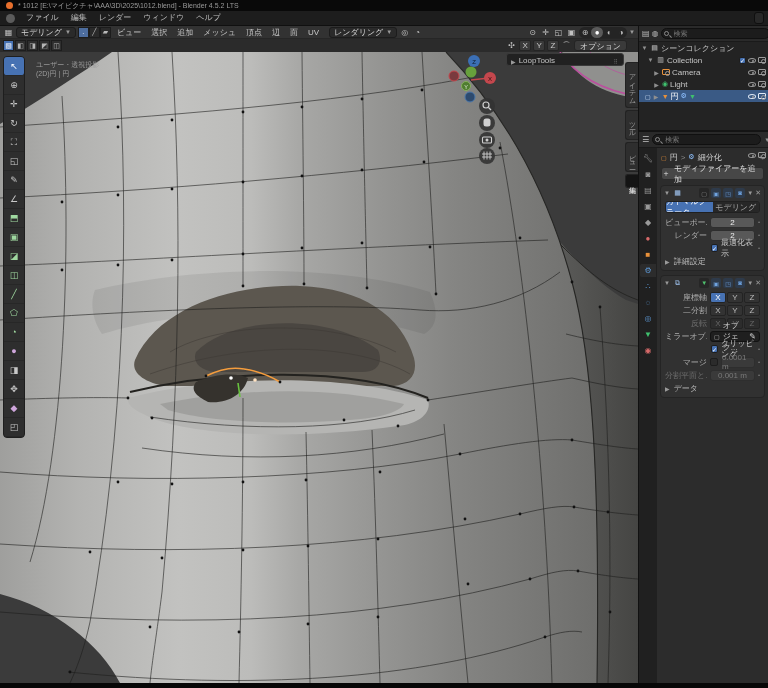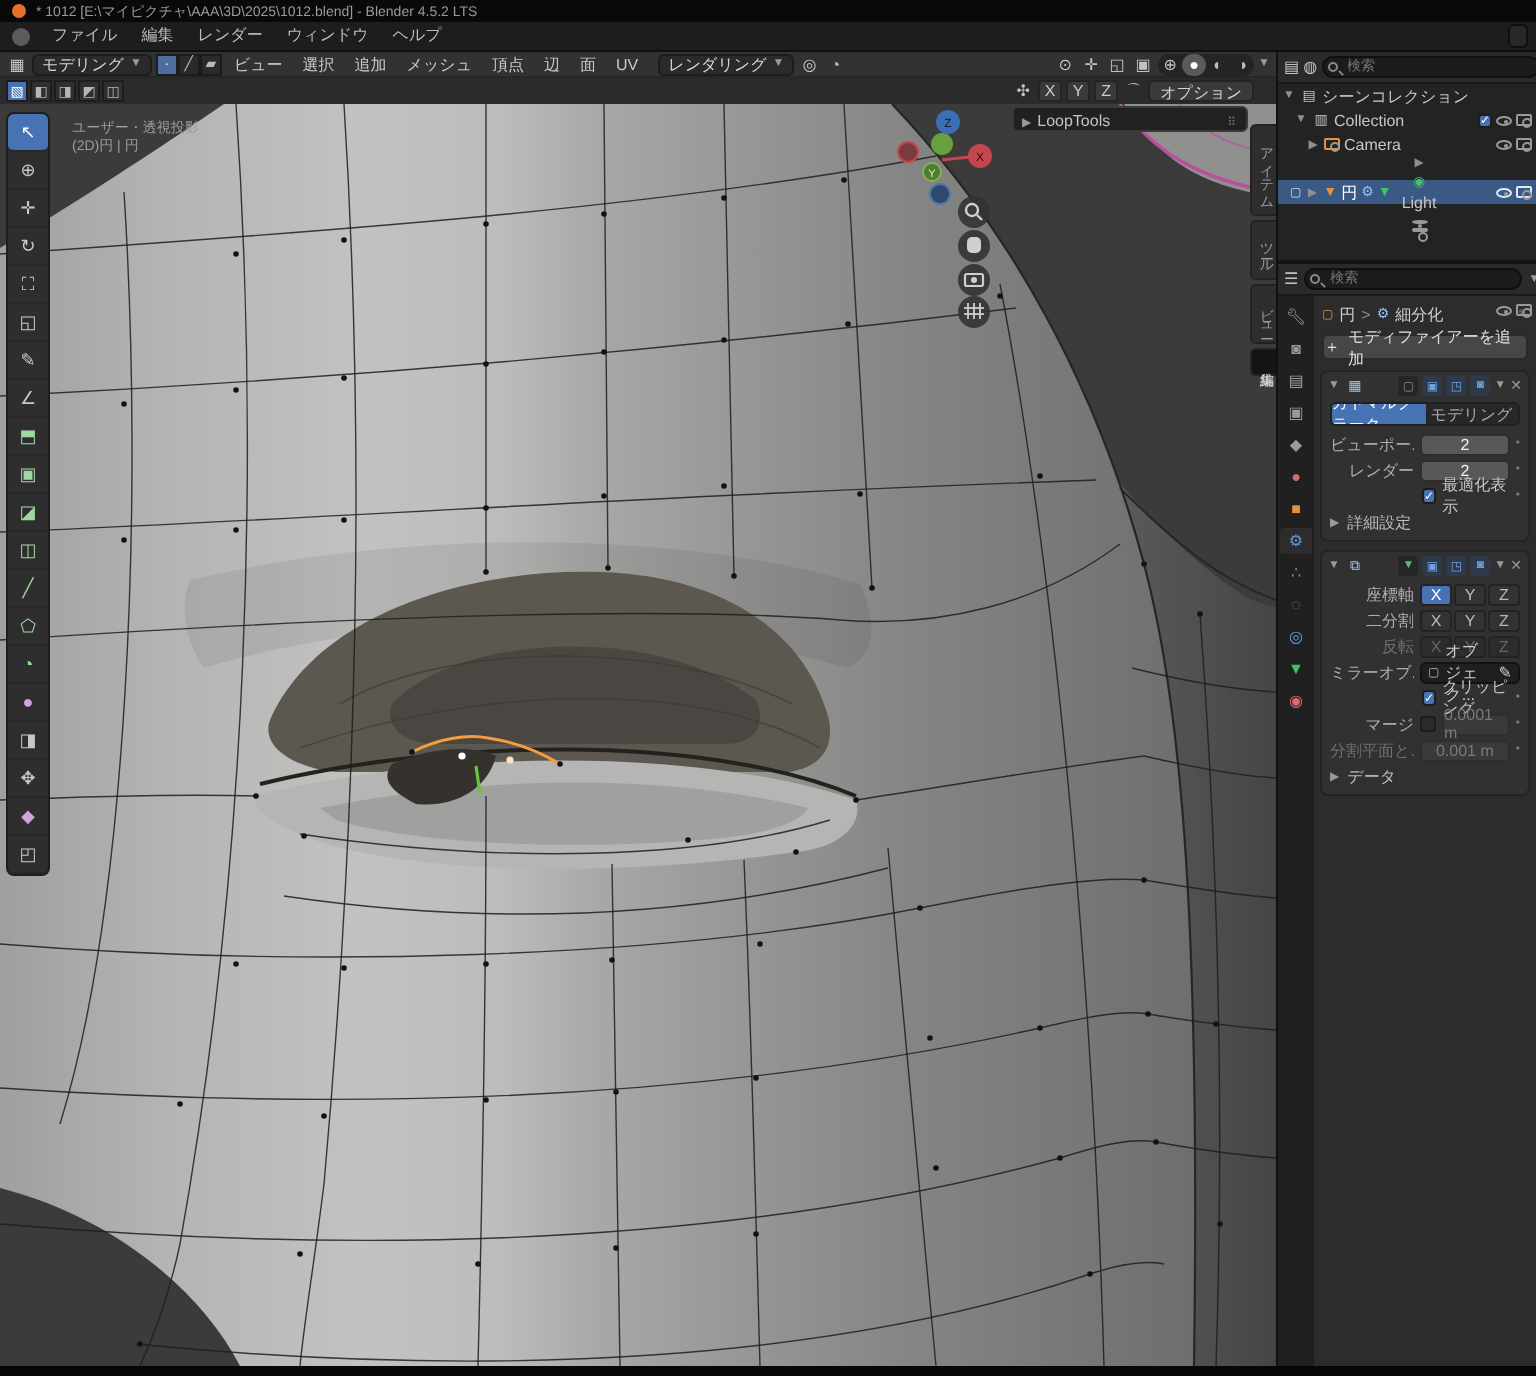--- a/index.html
+++ b/index.html
@@ -436,21 +436,21 @@
         <span class="camic"></span>
       </div>
       <div class="orow" style="padding-left:14px;">
         <span class="ex">▶</span>
         <span class="camic" style="border-color:#e8913a"></span>
         <span>Camera</span>
         <span class="spacer"></span>
         <span class="eyeic"></span>
         <span class="camic"></span>
       </div>
-      <div class="orow" style="padding-left:14px;flex-direction:column;">
+      <div class="orow" style="padding-left:14px;">
         <span class="ex">▶</span>
         <span style="color:#3fc06e;font-size:7px">◉</span>
         <span>Light</span>
         <span class="spacer"></span>
         <span class="eyeic"></span>
         <span class="camic"></span>
       </div>
       <div class="orow sel" style="padding-left:6px;">
         <span style="font-size:6px;color:#cfe0f5">▢</span>
         <span class="ex">▶</span>

